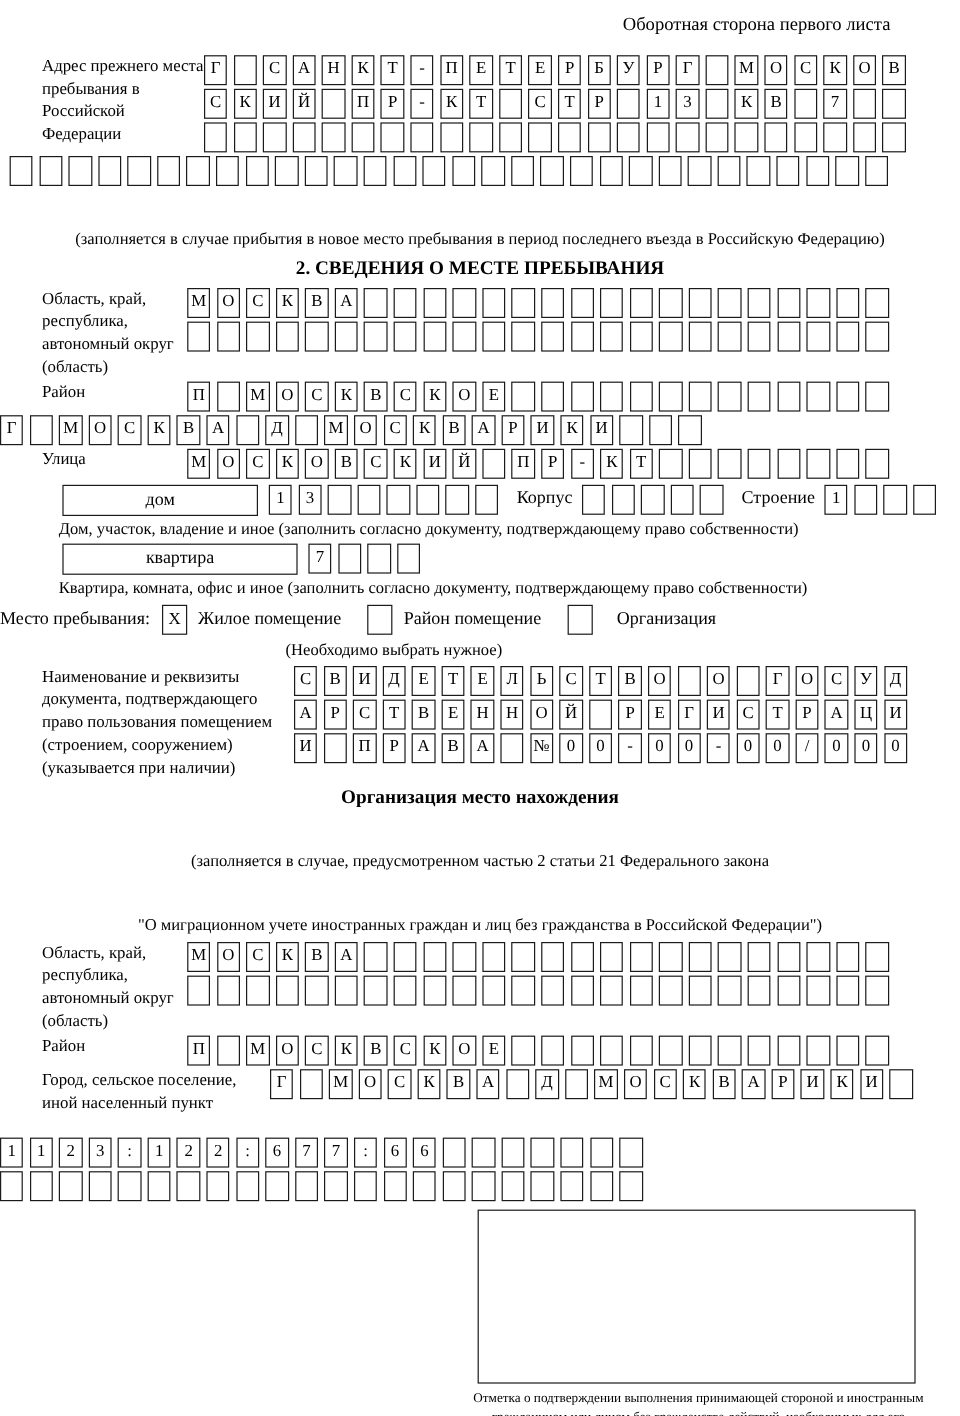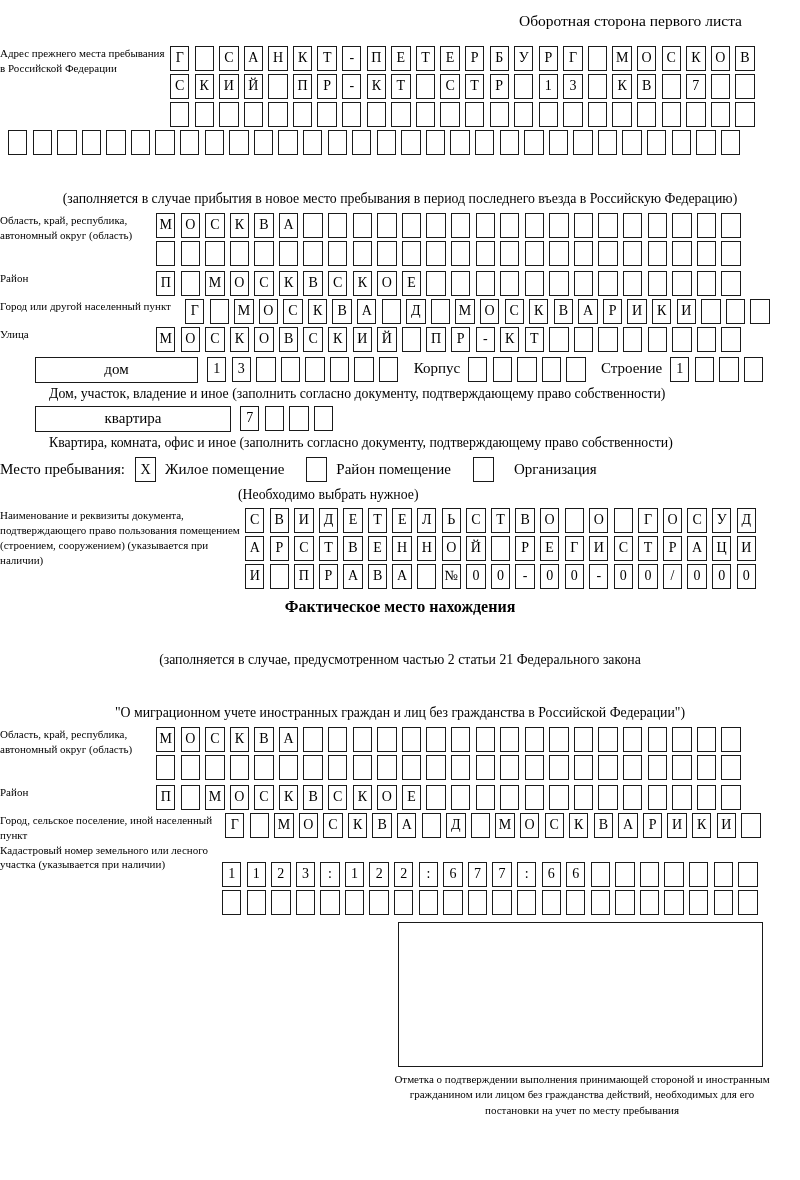--- a/index.html
+++ b/index.html
@@ -6,39 +6,39 @@
   html,body { background:#fff; }
   body {
     width:800px; height:1180px; overflow:hidden;
     color:#000; font-family:"Liberation Serif","DejaVu Serif",serif;
     font-size:15px; position:relative;
   }
   .page { padding-top:12px; }
   .header-note { text-align:right; padding-right:58px; font-size:15.5px; margin-bottom:16px;padding-left:24px; }
 
   .frow { display:flex; align-items:flex-start; }
-  .flabel { flex-shrink:0; line-height:1.36; font-size:11px; }
+  .flabel { flex-shrink:0; padding-left:35px; line-height:1.36; font-size:14px; }
   .lw-170{width:170px;} .lw-156{width:156px;} .lw-185{width:185px;}
   .lw-245{width:245px;} .lw-225{width:225px;} .lw-222{width:222px;}
 
   .cellrow { white-space:nowrap; height:25px; margin-bottom:3px; }
   .cell {
     display:inline-block; width:19.4px; height:25px;
     border:1.5px solid #1a1a1a; margin-right:5.2px;
     text-align:center; font-size:14px; line-height:22px; vertical-align:top;
   }
   .fullrow { padding-left:8px; }
 
   .caption { font-size:13.8px; line-height:1.3; }
   .caption-center { text-align:center;margin-top:35px; }
   .caption-left { padding-left:49px; }
 
   .sec-title { text-align:center; font-weight:bold; font-size:16px; margin:7px 0 7px 0; }
 
-  .house-row { display:flex; align-items:flex-start; padding-left:35px; margin-top:2px; }
+  .house-row { display:flex; align-items:flex-start; padding-left:52px; margin-top:2px; }
   .wordbox {
     border:1.5px solid #1a1a1a; height:26px;
     display:flex; align-items:center; justify-content:center;
     font-size:15px; flex-shrink:0;
   }
   .house-box { width:163px; margin-right:9px; }
   .apt-box { width:196px; margin-right:9px; }
   .inline-label { margin:3px 8px 0 10px; white-space:nowrap; }
   .mb3{margin-bottom:3px;} .mb5{margin-bottom:5px;} .mt2{margin-top:2px;} .mt6{margin-top:6px;}
 
@@ -67,36 +67,36 @@
     <div class="flabel lw-170">Адрес прежнего места пребывания в Российской Федерации</div>
     <div>
       <div class="cellrow"><span class="cell">Г</span><span class="cell"></span><span class="cell">С</span><span class="cell">А</span><span class="cell">Н</span><span class="cell">К</span><span class="cell">Т</span><span class="cell">-</span><span class="cell">П</span><span class="cell">Е</span><span class="cell">Т</span><span class="cell">Е</span><span class="cell">Р</span><span class="cell">Б</span><span class="cell">У</span><span class="cell">Р</span><span class="cell">Г</span><span class="cell"></span><span class="cell">М</span><span class="cell">О</span><span class="cell">С</span><span class="cell">К</span><span class="cell">О</span><span class="cell">В</span></div>
       <div class="cellrow"><span class="cell">С</span><span class="cell">К</span><span class="cell">И</span><span class="cell">Й</span><span class="cell"></span><span class="cell">П</span><span class="cell">Р</span><span class="cell">-</span><span class="cell">К</span><span class="cell">Т</span><span class="cell"></span><span class="cell">С</span><span class="cell">Т</span><span class="cell">Р</span><span class="cell"></span><span class="cell">1</span><span class="cell">3</span><span class="cell"></span><span class="cell">К</span><span class="cell">В</span><span class="cell"></span><span class="cell">7</span><span class="cell"></span><span class="cell"></span></div>
       <div class="cellrow"><span class="cell"></span><span class="cell"></span><span class="cell"></span><span class="cell"></span><span class="cell"></span><span class="cell"></span><span class="cell"></span><span class="cell"></span><span class="cell"></span><span class="cell"></span><span class="cell"></span><span class="cell"></span><span class="cell"></span><span class="cell"></span><span class="cell"></span><span class="cell"></span><span class="cell"></span><span class="cell"></span><span class="cell"></span><span class="cell"></span><span class="cell"></span><span class="cell"></span><span class="cell"></span><span class="cell"></span></div>
     </div>
   </div>
   <div class="cellrow fullrow"><span class="cell"></span><span class="cell"></span><span class="cell"></span><span class="cell"></span><span class="cell"></span><span class="cell"></span><span class="cell"></span><span class="cell"></span><span class="cell"></span><span class="cell"></span><span class="cell"></span><span class="cell"></span><span class="cell"></span><span class="cell"></span><span class="cell"></span><span class="cell"></span><span class="cell"></span><span class="cell"></span><span class="cell"></span><span class="cell"></span><span class="cell"></span><span class="cell"></span><span class="cell"></span><span class="cell"></span><span class="cell"></span><span class="cell"></span><span class="cell"></span><span class="cell"></span><span class="cell"></span><span class="cell"></span></div>
   <div class="caption caption-center mb5">(заполняется в случае прибытия в новое место пребывания в период последнего въезда в Российскую Федерацию)</div>
 
+  <div class="sec-title">2. СВЕДЕНИЯ О МЕСТЕ ПРЕБЫВАНИЯ</div>
 
   <div class="frow">
     <div class="flabel lw-156">Область, край, республика, автономный округ (область)</div>
     <div>
       <div class="cellrow"><span class="cell">М</span><span class="cell">О</span><span class="cell">С</span><span class="cell">К</span><span class="cell">В</span><span class="cell">А</span><span class="cell"></span><span class="cell"></span><span class="cell"></span><span class="cell"></span><span class="cell"></span><span class="cell"></span><span class="cell"></span><span class="cell"></span><span class="cell"></span><span class="cell"></span><span class="cell"></span><span class="cell"></span><span class="cell"></span><span class="cell"></span><span class="cell"></span><span class="cell"></span><span class="cell"></span><span class="cell"></span></div>
       <div class="cellrow"><span class="cell"></span><span class="cell"></span><span class="cell"></span><span class="cell"></span><span class="cell"></span><span class="cell"></span><span class="cell"></span><span class="cell"></span><span class="cell"></span><span class="cell"></span><span class="cell"></span><span class="cell"></span><span class="cell"></span><span class="cell"></span><span class="cell"></span><span class="cell"></span><span class="cell"></span><span class="cell"></span><span class="cell"></span><span class="cell"></span><span class="cell"></span><span class="cell"></span><span class="cell"></span><span class="cell"></span></div>
     </div>
   </div>
 
   <div class="frow mt2">
     <div class="flabel lw-156">Район</div>
     <div class="cellrow"><span class="cell">П</span><span class="cell"></span><span class="cell">М</span><span class="cell">О</span><span class="cell">С</span><span class="cell">К</span><span class="cell">В</span><span class="cell">С</span><span class="cell">К</span><span class="cell">О</span><span class="cell">Е</span><span class="cell"></span><span class="cell"></span><span class="cell"></span><span class="cell"></span><span class="cell"></span><span class="cell"></span><span class="cell"></span><span class="cell"></span><span class="cell"></span><span class="cell"></span><span class="cell"></span><span class="cell"></span><span class="cell"></span></div>
   </div>
 
   <div class="frow">
-    <div class="flabel lw-185">Город или другой населенный пункт</div>
     <div class="cellrow"><span class="cell">Г</span><span class="cell"></span><span class="cell">М</span><span class="cell">О</span><span class="cell">С</span><span class="cell">К</span><span class="cell">В</span><span class="cell">А</span><span class="cell"></span><span class="cell">Д</span><span class="cell"></span><span class="cell">М</span><span class="cell">О</span><span class="cell">С</span><span class="cell">К</span><span class="cell">В</span><span class="cell">А</span><span class="cell">Р</span><span class="cell">И</span><span class="cell">К</span><span class="cell">И</span><span class="cell"></span><span class="cell"></span><span class="cell"></span></div>
   </div>
 
   <div class="frow">
     <div class="flabel lw-156">Улица</div>
     <div class="cellrow"><span class="cell">М</span><span class="cell">О</span><span class="cell">С</span><span class="cell">К</span><span class="cell">О</span><span class="cell">В</span><span class="cell">С</span><span class="cell">К</span><span class="cell">И</span><span class="cell">Й</span><span class="cell"></span><span class="cell">П</span><span class="cell">Р</span><span class="cell">-</span><span class="cell">К</span><span class="cell">Т</span><span class="cell"></span><span class="cell"></span><span class="cell"></span><span class="cell"></span><span class="cell"></span><span class="cell"></span><span class="cell"></span><span class="cell"></span></div>
   </div>
 
   <div class="house-row">
     <div class="wordbox house-box">дом</div>
@@ -133,21 +133,21 @@
 
   <div class="frow">
     <div class="flabel lw-245">Наименование и реквизиты документа, подтверждающего право пользования помещением (строением, сооружением) (указывается при наличии)</div>
     <div>
       <div class="cellrow"><span class="cell">С</span><span class="cell">В</span><span class="cell">И</span><span class="cell">Д</span><span class="cell">Е</span><span class="cell">Т</span><span class="cell">Е</span><span class="cell">Л</span><span class="cell">Ь</span><span class="cell">С</span><span class="cell">Т</span><span class="cell">В</span><span class="cell">О</span><span class="cell"></span><span class="cell">О</span><span class="cell"></span><span class="cell">Г</span><span class="cell">О</span><span class="cell">С</span><span class="cell">У</span><span class="cell">Д</span></div>
       <div class="cellrow"><span class="cell">А</span><span class="cell">Р</span><span class="cell">С</span><span class="cell">Т</span><span class="cell">В</span><span class="cell">Е</span><span class="cell">Н</span><span class="cell">Н</span><span class="cell">О</span><span class="cell">Й</span><span class="cell"></span><span class="cell">Р</span><span class="cell">Е</span><span class="cell">Г</span><span class="cell">И</span><span class="cell">С</span><span class="cell">Т</span><span class="cell">Р</span><span class="cell">А</span><span class="cell">Ц</span><span class="cell">И</span></div>
       <div class="cellrow"><span class="cell">И</span><span class="cell"></span><span class="cell">П</span><span class="cell">Р</span><span class="cell">А</span><span class="cell">В</span><span class="cell">А</span><span class="cell"></span><span class="cell">№</span><span class="cell">0</span><span class="cell">0</span><span class="cell">-</span><span class="cell">0</span><span class="cell">0</span><span class="cell">-</span><span class="cell">0</span><span class="cell">0</span><span class="cell">/</span><span class="cell">0</span><span class="cell">0</span><span class="cell">0</span></div>
     </div>
   </div>
 
-  <div class="sec-title mt6">Фактическое место нахождения</div>
+  <div class="sec-title mt6">Организация место нахождения</div>
   <div class="caption caption-center">(заполняется в случае, предусмотренном частью 2 статьи 21 Федерального закона</div>
   <div class="caption caption-center mb5">"О миграционном учете иностранных граждан и лиц без гражданства в Российской Федерации")</div>
 
   <div class="frow">
     <div class="flabel lw-156">Область, край, республика, автономный округ (область)</div>
     <div>
       <div class="cellrow"><span class="cell">М</span><span class="cell">О</span><span class="cell">С</span><span class="cell">К</span><span class="cell">В</span><span class="cell">А</span><span class="cell"></span><span class="cell"></span><span class="cell"></span><span class="cell"></span><span class="cell"></span><span class="cell"></span><span class="cell"></span><span class="cell"></span><span class="cell"></span><span class="cell"></span><span class="cell"></span><span class="cell"></span><span class="cell"></span><span class="cell"></span><span class="cell"></span><span class="cell"></span><span class="cell"></span><span class="cell"></span></div>
       <div class="cellrow"><span class="cell"></span><span class="cell"></span><span class="cell"></span><span class="cell"></span><span class="cell"></span><span class="cell"></span><span class="cell"></span><span class="cell"></span><span class="cell"></span><span class="cell"></span><span class="cell"></span><span class="cell"></span><span class="cell"></span><span class="cell"></span><span class="cell"></span><span class="cell"></span><span class="cell"></span><span class="cell"></span><span class="cell"></span><span class="cell"></span><span class="cell"></span><span class="cell"></span><span class="cell"></span><span class="cell"></span></div>
     </div>
   </div>
@@ -156,21 +156,20 @@
     <div class="flabel lw-156">Район</div>
     <div class="cellrow"><span class="cell">П</span><span class="cell"></span><span class="cell">М</span><span class="cell">О</span><span class="cell">С</span><span class="cell">К</span><span class="cell">В</span><span class="cell">С</span><span class="cell">К</span><span class="cell">О</span><span class="cell">Е</span><span class="cell"></span><span class="cell"></span><span class="cell"></span><span class="cell"></span><span class="cell"></span><span class="cell"></span><span class="cell"></span><span class="cell"></span><span class="cell"></span><span class="cell"></span><span class="cell"></span><span class="cell"></span><span class="cell"></span></div>
   </div>
 
   <div class="frow">
     <div class="flabel lw-225">Город, сельское поселение, иной населенный пункт</div>
     <div class="cellrow"><span class="cell">Г</span><span class="cell"></span><span class="cell">М</span><span class="cell">О</span><span class="cell">С</span><span class="cell">К</span><span class="cell">В</span><span class="cell">А</span><span class="cell"></span><span class="cell">Д</span><span class="cell"></span><span class="cell">М</span><span class="cell">О</span><span class="cell">С</span><span class="cell">К</span><span class="cell">В</span><span class="cell">А</span><span class="cell">Р</span><span class="cell">И</span><span class="cell">К</span><span class="cell">И</span><span class="cell"></span></div>
   </div>
 
   <div class="frow">
-    <div class="flabel lw-222">Кадастровый номер земельного или лесного участка (указывается при наличии)</div>
     <div class="grid-offset">
       <div class="cellrow"><span class="cell">1</span><span class="cell">1</span><span class="cell">2</span><span class="cell">3</span><span class="cell">:</span><span class="cell">1</span><span class="cell">2</span><span class="cell">2</span><span class="cell">:</span><span class="cell">6</span><span class="cell">7</span><span class="cell">7</span><span class="cell">:</span><span class="cell">6</span><span class="cell">6</span><span class="cell"></span><span class="cell"></span><span class="cell"></span><span class="cell"></span><span class="cell"></span><span class="cell"></span><span class="cell"></span></div>
       <div class="cellrow"><span class="cell"></span><span class="cell"></span><span class="cell"></span><span class="cell"></span><span class="cell"></span><span class="cell"></span><span class="cell"></span><span class="cell"></span><span class="cell"></span><span class="cell"></span><span class="cell"></span><span class="cell"></span><span class="cell"></span><span class="cell"></span><span class="cell"></span><span class="cell"></span><span class="cell"></span><span class="cell"></span><span class="cell"></span><span class="cell"></span><span class="cell"></span><span class="cell"></span></div>
     </div>
   </div>
 
   <div class="mark-box"></div>
   <div class="mark-caption">Отметка о подтверждении выполнения принимающей стороной и иностранным гражданином или лицом без гражданства действий, необходимых для его постановки на учет по месту пребывания</div>
 
 </div>

